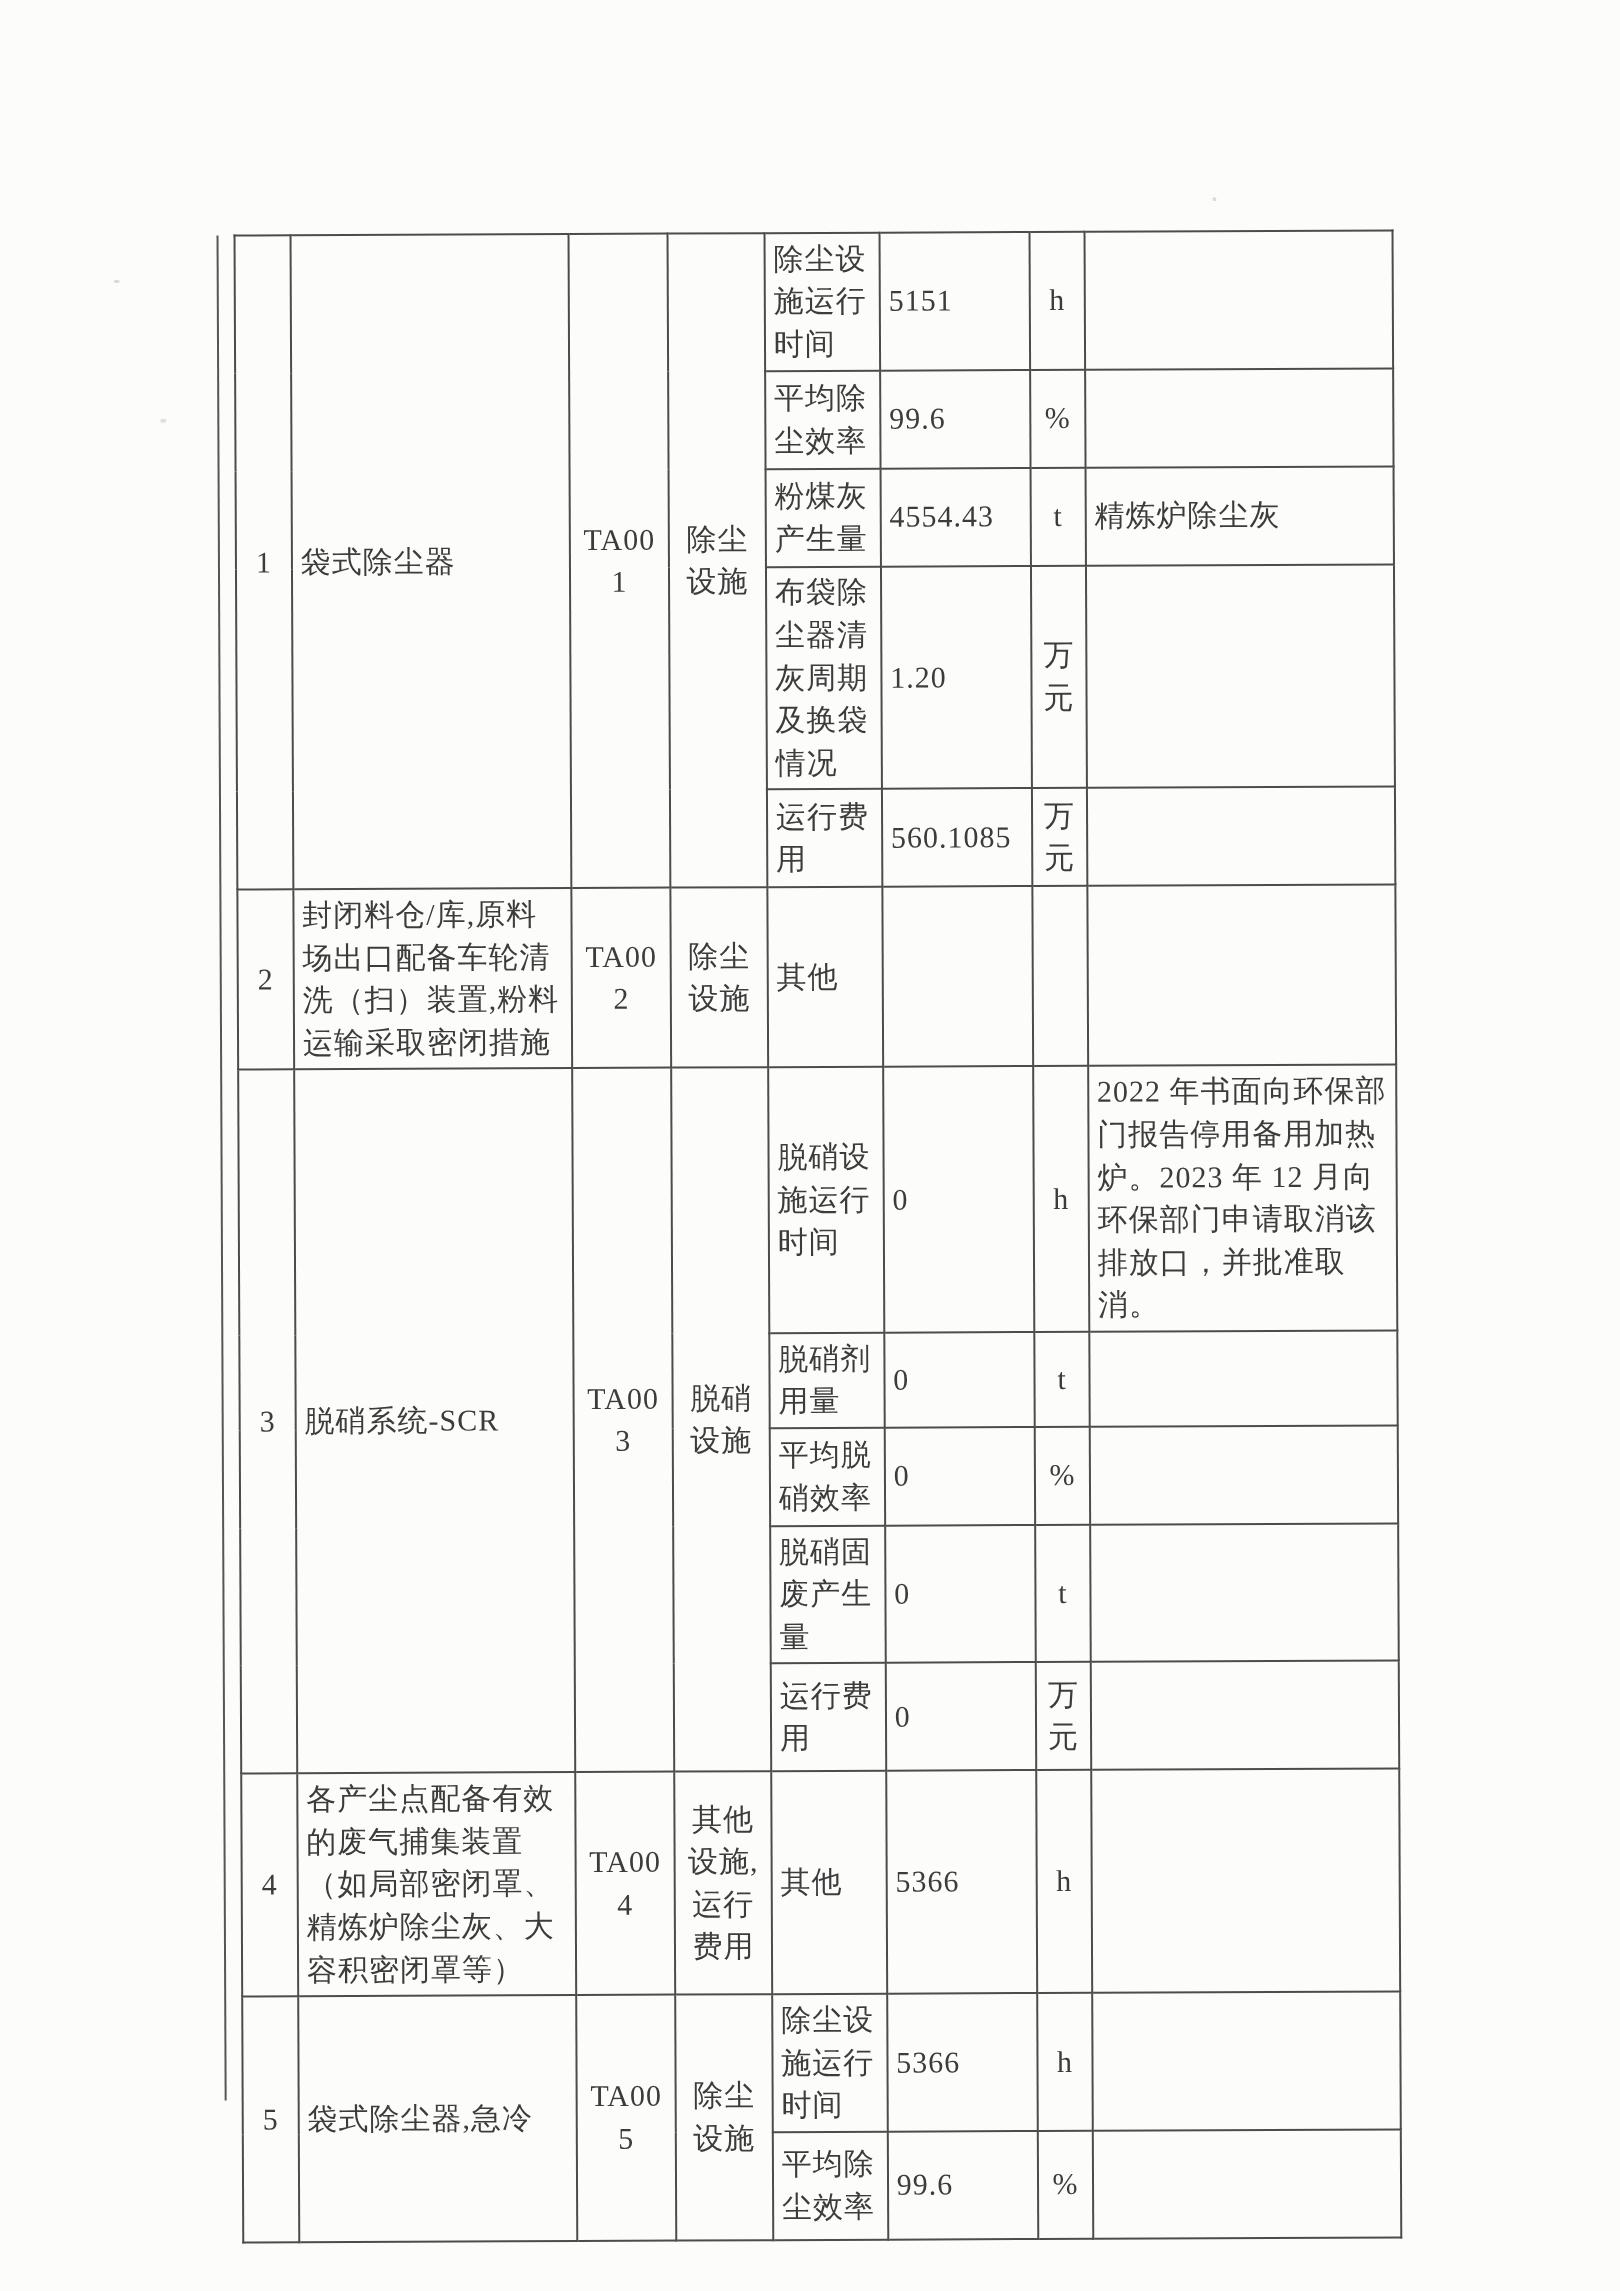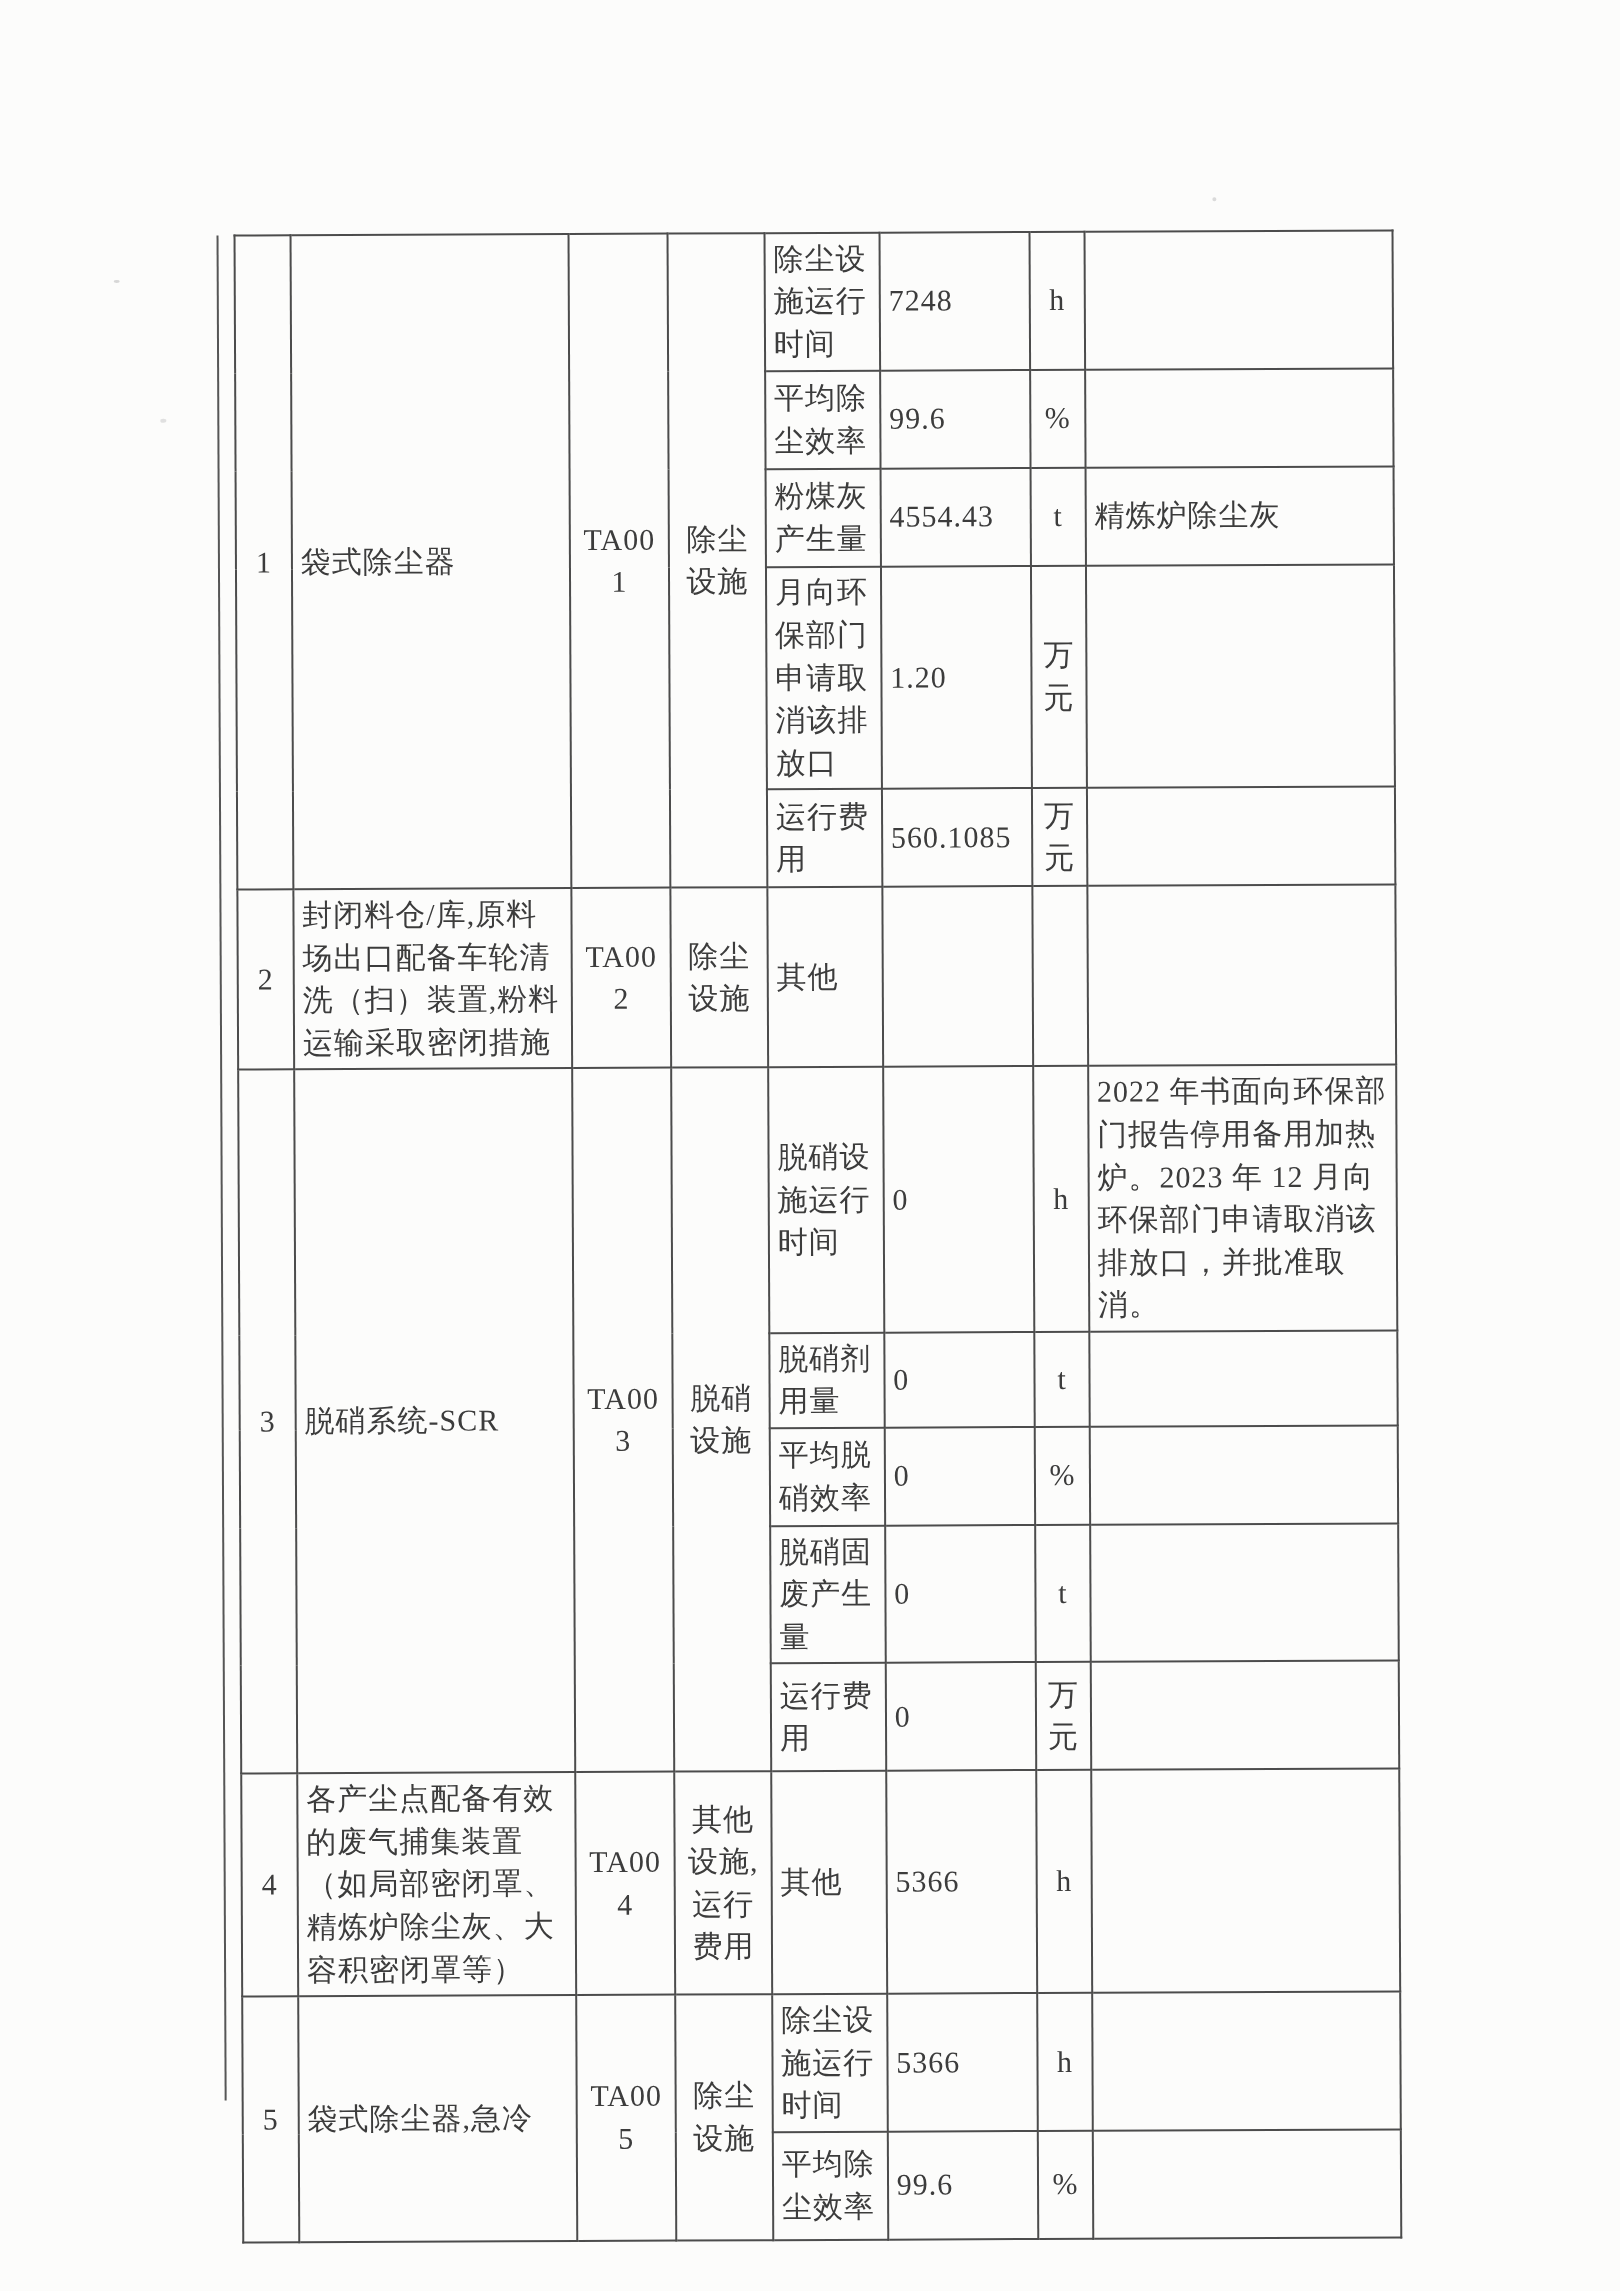--- a/index.html
+++ b/index.html
@@ -68,38 +68,38 @@
         <col style="width:308px">
     </colgroup>
 
     <tbody>
         <tr style="height:130px">
       <td class="c-no" rowspan="5">1</td>
       <td class="c-name" rowspan="5">袋式除尘器</td>
       <td class="c-code" rowspan="5">TA001</td>
       <td class="c-type" rowspan="5">除尘设施</td>
       <td class="c-param">除尘设施运行时间</td>
-      <td class="c-value">7248</td>
+      <td class="c-value">5151</td>
       <td class="c-unit">h</td>
       <td class="c-remark"></td>
     </tr>
     <tr style="height:98px">
       <td class="c-param">平均除尘效率</td>
       <td class="c-value">99.6</td>
       <td class="c-unit">%</td>
       <td class="c-remark"></td>
     </tr>
     <tr style="height:98px">
       <td class="c-param">粉煤灰产生量</td>
       <td class="c-value">4554.43</td>
       <td class="c-unit">t</td>
       <td class="c-remark">精炼炉除尘灰</td>
     </tr>
     <tr style="height:201px">
-      <td class="c-param">月向环保部门申请取消该排放口</td>
+      <td class="c-param">布袋除尘器清灰周期及换袋情况</td>
       <td class="c-value">1.20</td>
       <td class="c-unit">万元</td>
       <td class="c-remark"></td>
     </tr>
     <tr style="height:98px">
       <td class="c-param">运行费用</td>
       <td class="c-value">560.1085</td>
       <td class="c-unit">万元</td>
       <td class="c-remark"></td>
     </tr>

